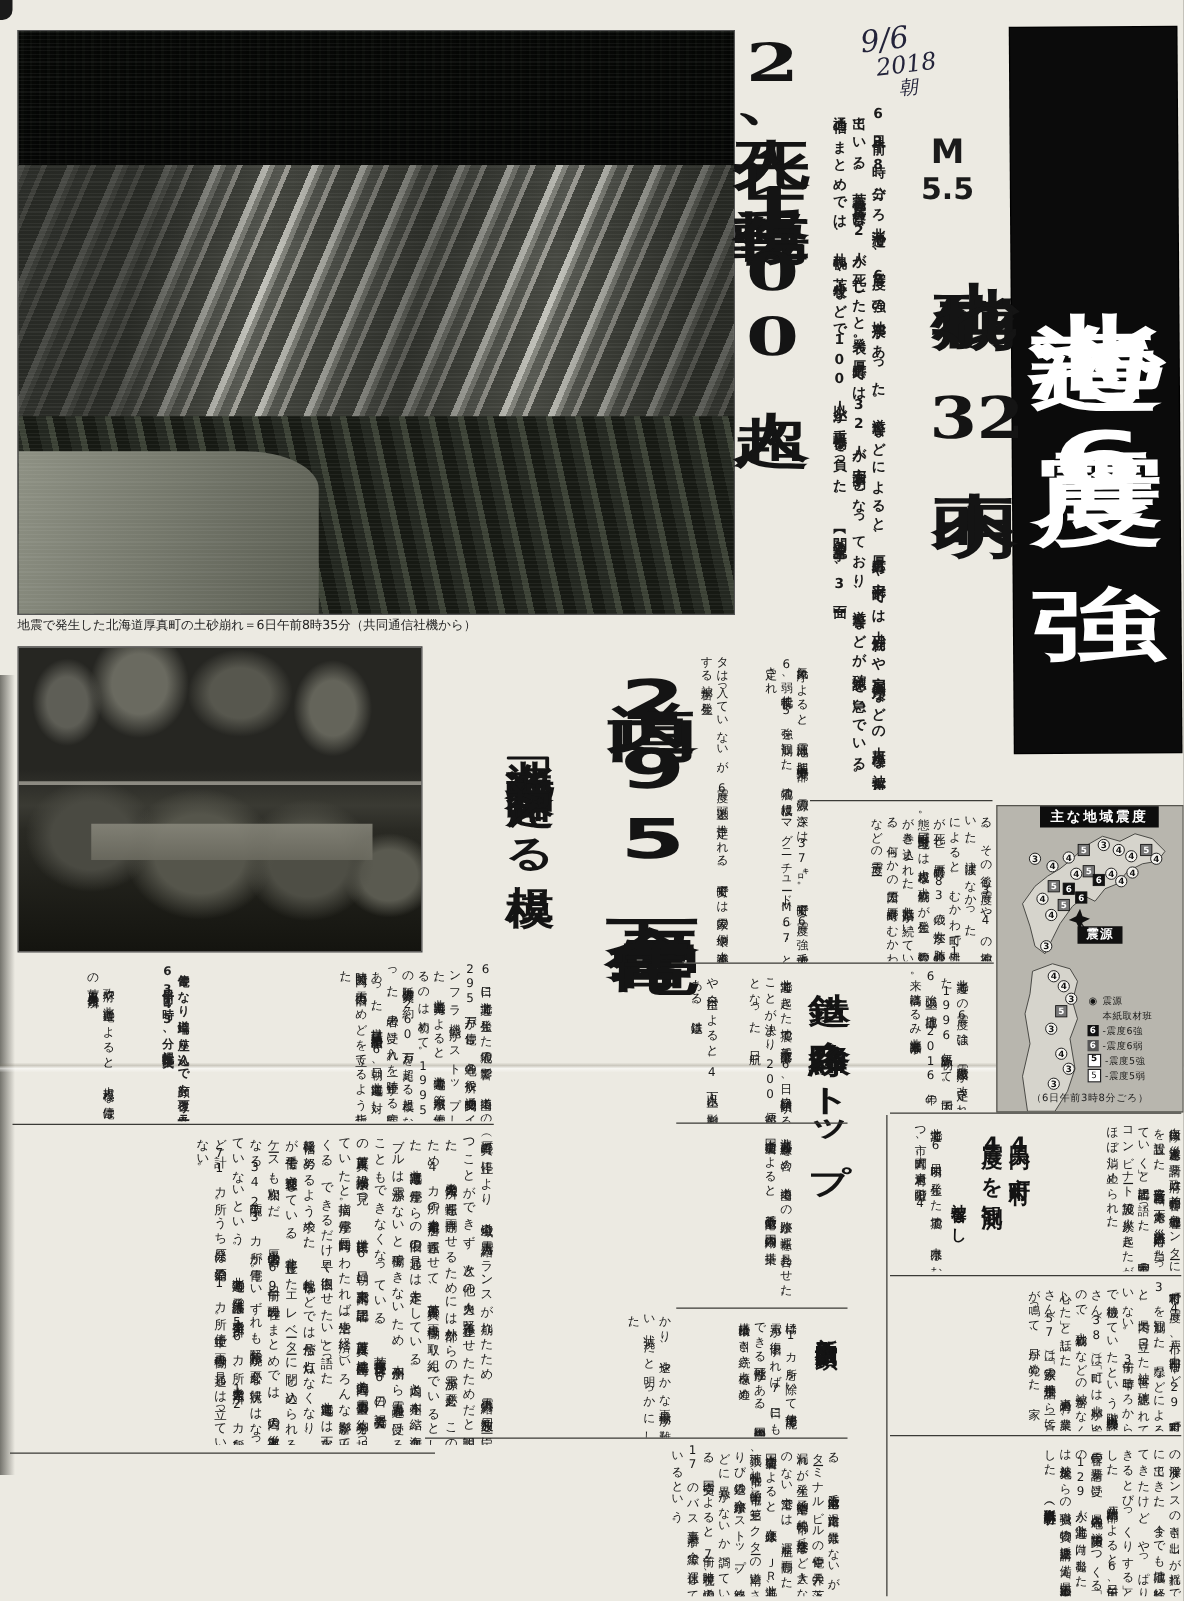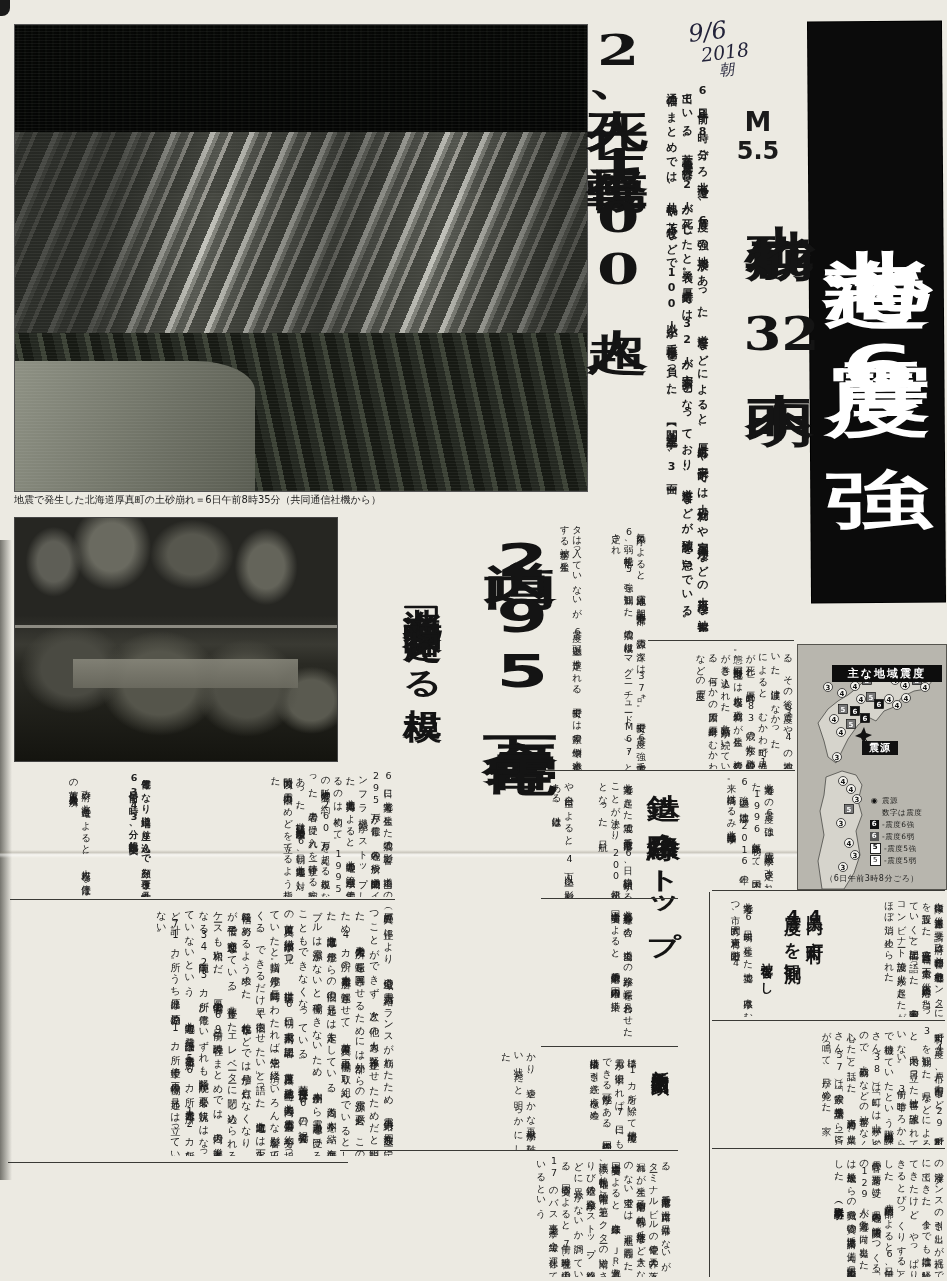--- a/index.html
+++ b/index.html
@@ -226,30 +226,30 @@
           <circle cx="43" cy="178" r="4.5" fill="#f4f3ee" stroke="#222" stroke-width="0.8"></circle>
           <text x="43" y="180.6" text-anchor="middle" font-size="7" font-weight="bold" fill="#111">3</text>
           <circle cx="51" cy="198" r="4.5" fill="#f4f3ee" stroke="#222" stroke-width="0.8"></circle>
           <text x="51" y="200.6" text-anchor="middle" font-size="7" font-weight="bold" fill="#111">4</text>
           <circle cx="57" cy="210" r="4.5" fill="#f4f3ee" stroke="#222" stroke-width="0.8"></circle>
           <text x="57" y="212.6" text-anchor="middle" font-size="7" font-weight="bold" fill="#111">3</text>
           <circle cx="45" cy="222" r="4.5" fill="#f4f3ee" stroke="#222" stroke-width="0.8"></circle>
           <text x="45" y="224.6" text-anchor="middle" font-size="7" font-weight="bold" fill="#111">3</text>
         </g>
     </svg>
-    <div id="map-title" class="abs" style="left:34px;top:20px;width:110px;height:17px;">主な地域震度</div>
+    <div id="map-title" class="abs" style="left:34px;top:0;width:95px;height:17px;">主な地域震度</div>
     <div id="map-epicenter-label" class="abs" style="left:64px;top:96px;width:36px;height:14px;">震源</div>
     <div class="abs" style="left:72px;top:150px;width:74px;">
         <div class="lg-row">
           <span class="lg-sym lg-dot">◉</span>
           <span>震源</span>
         </div>
         <div class="lg-row">
           <span class="lg-sym"></span>
-          <span>数字は震度</span>
+          <span>本紙取材班</span>
         </div>
         <div class="lg-row">
           <span class="lg-sym lg-6s">6</span>
           <span>-震度6強</span>
         </div>
         <div class="lg-row">
           <span class="lg-sym lg-6w">6</span>
           <span>-震度6弱</span>
         </div>
         <div class="lg-row">

